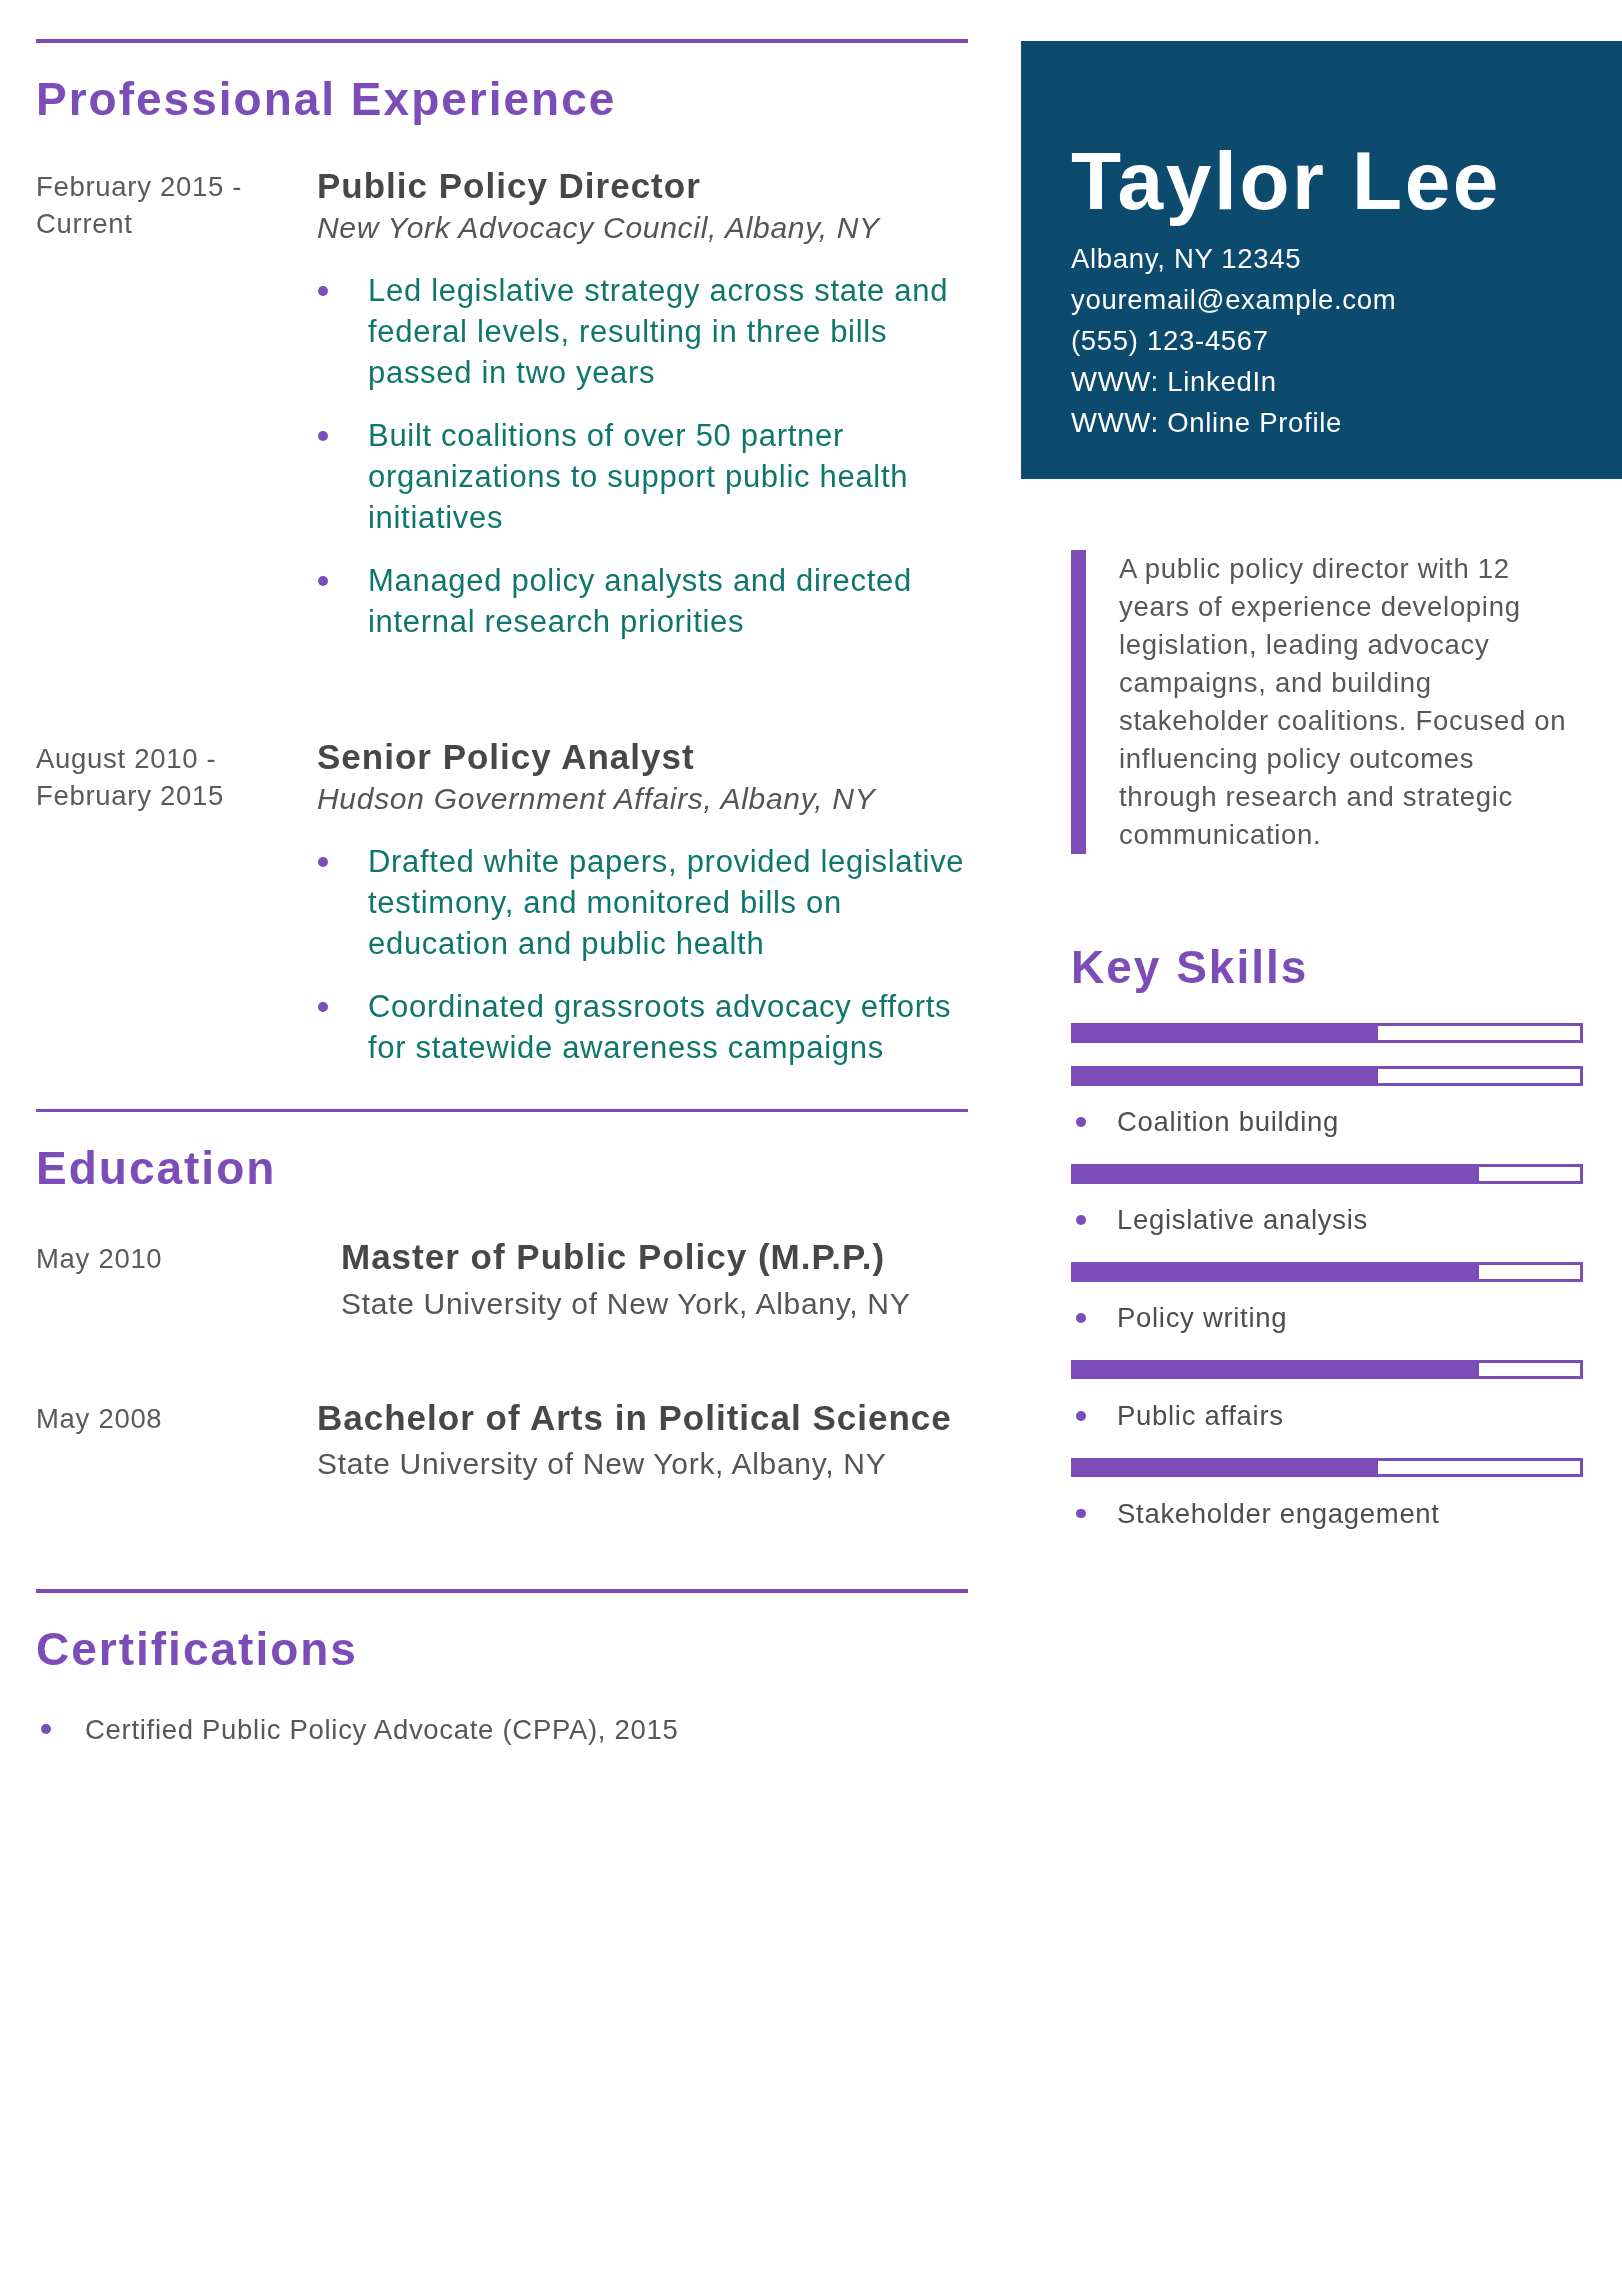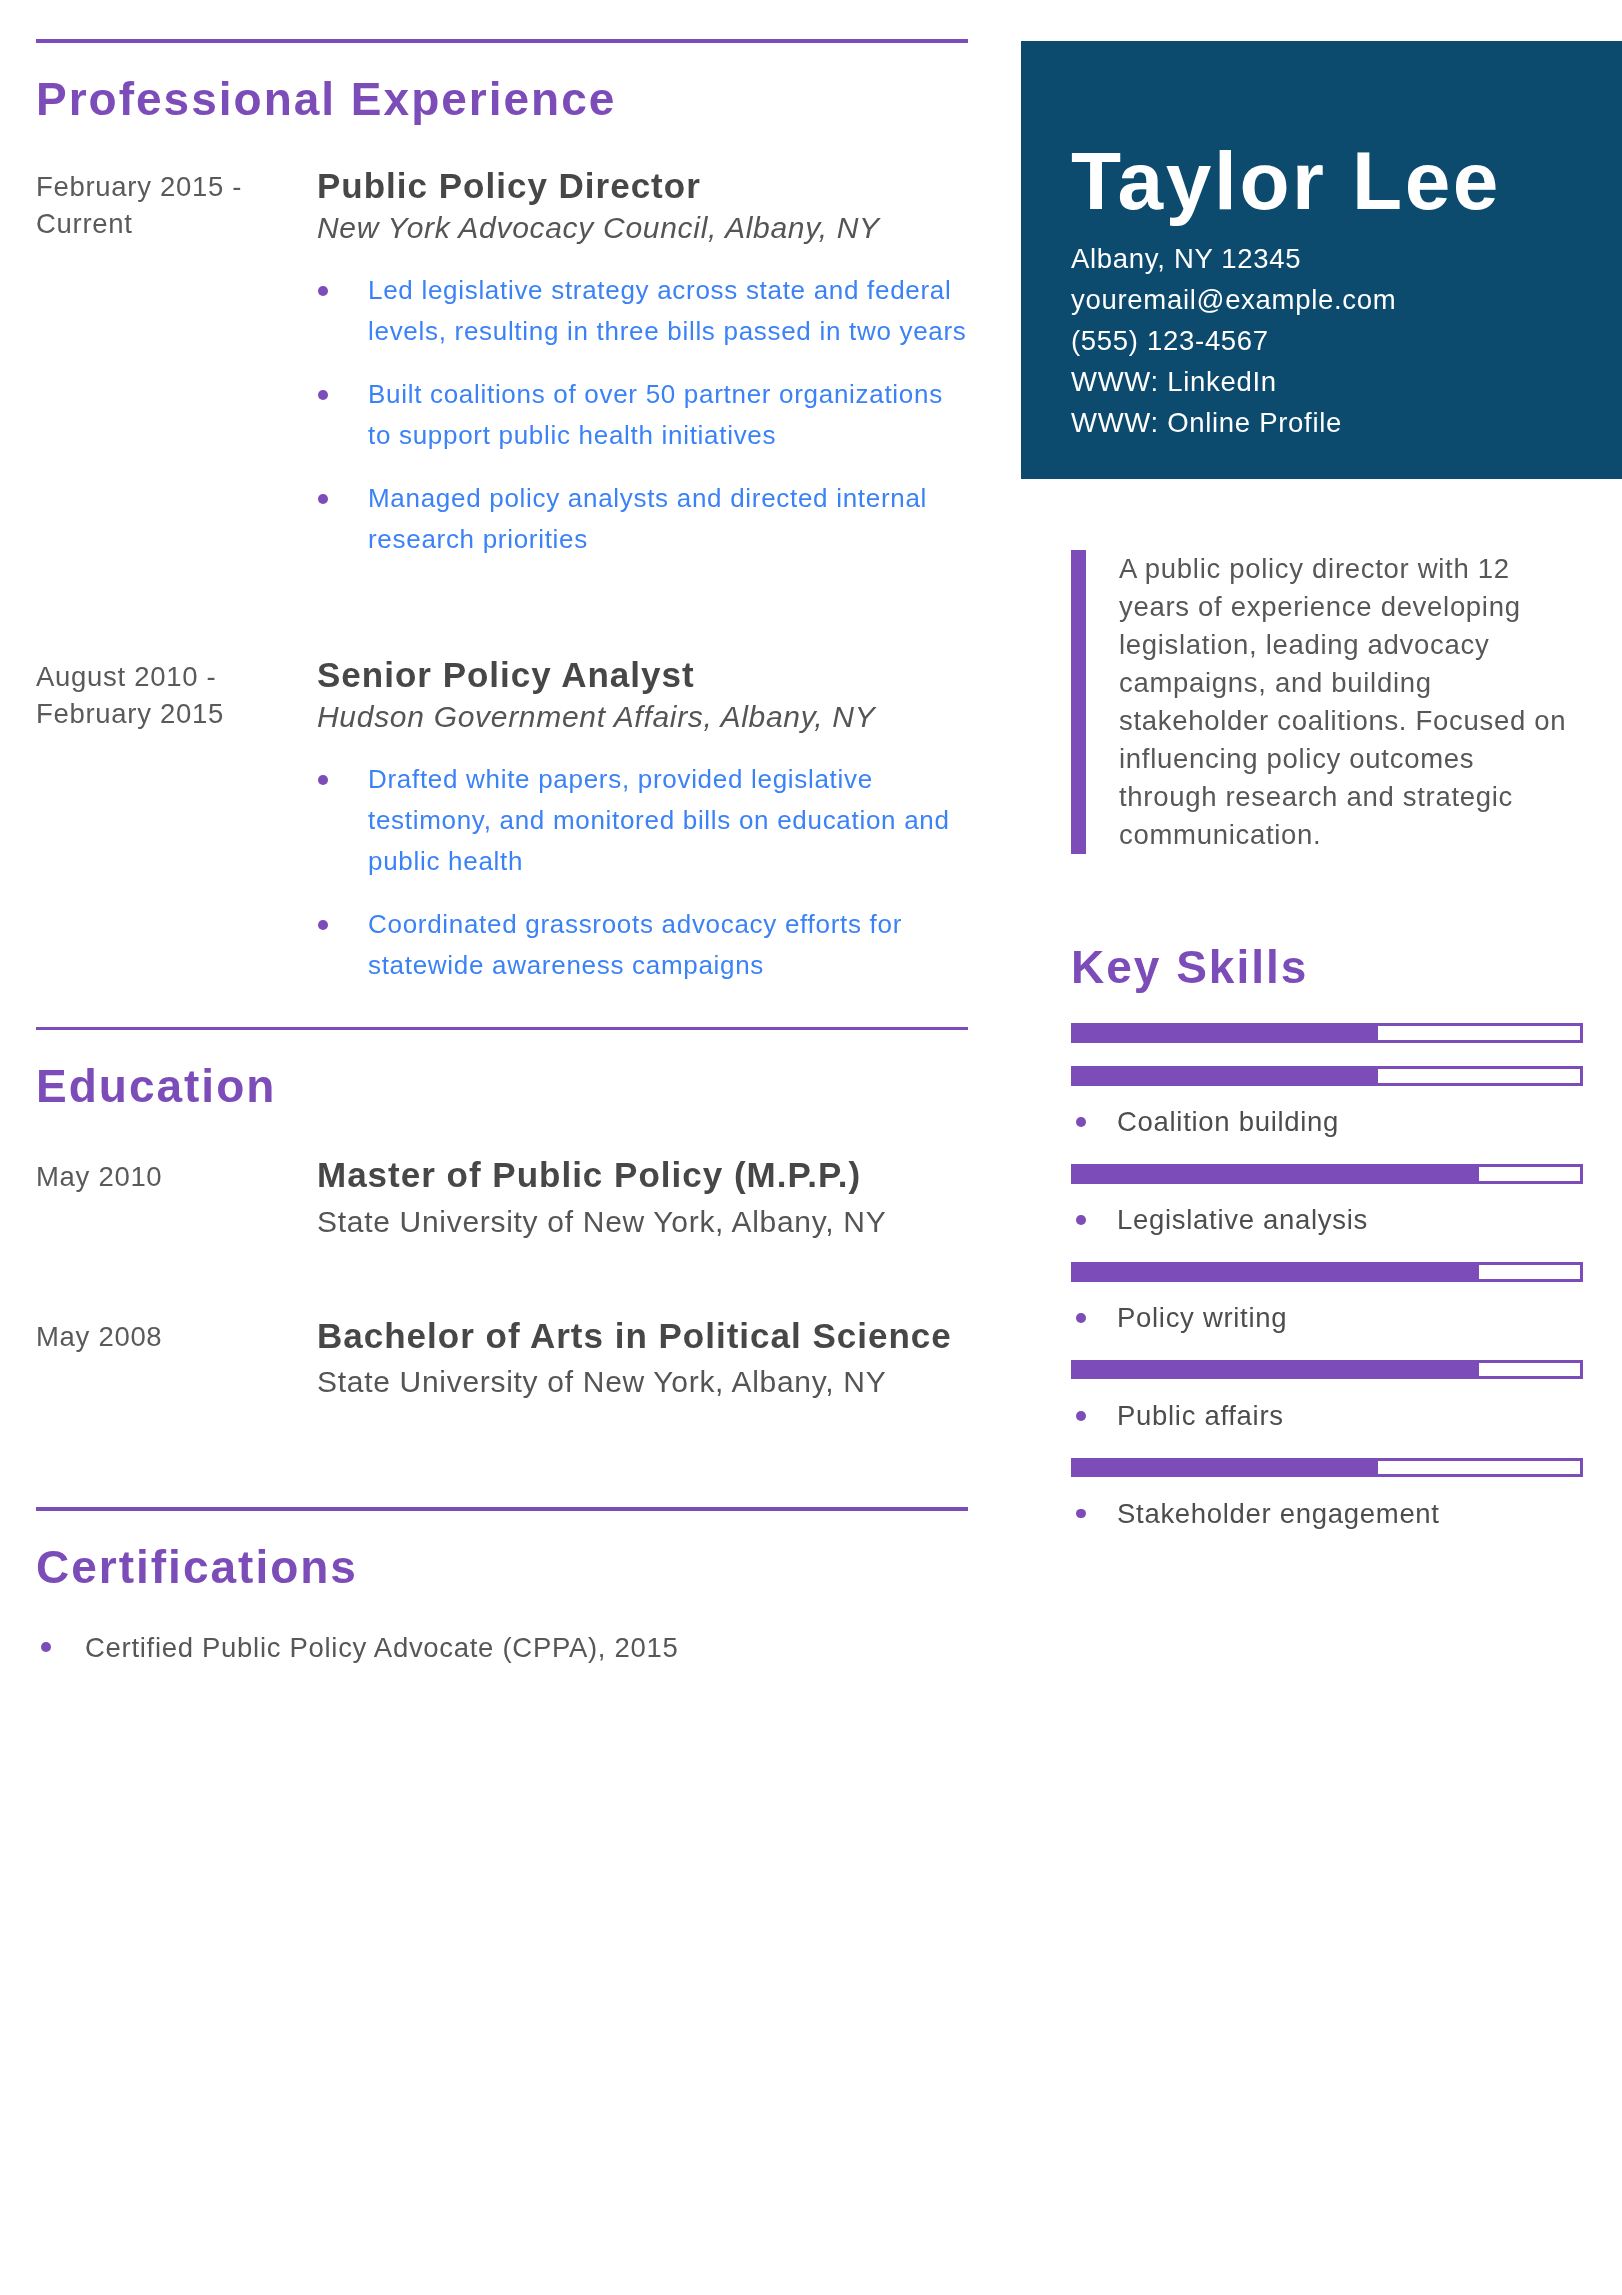--- a/index.html
+++ b/index.html
@@ -16,30 +16,30 @@
   .sec-heading{
     font-size:46px;font-weight:bold;color:#7C4DB8;
     letter-spacing:2px;line-height:46px;margin:0;
   }
   
   .left-col{position:absolute;left:36px;top:39px;width:932px;}
   .left-col .sec-heading{margin-top:33px;}
   .entry{display:grid;grid-template-columns:281px 1fr;}
   .entry.job1{margin-top:44px;}
   .entry.job2{margin-top:73px;}
-  .entry.edu1{margin-top:46px;}
+  .entry.edu1{margin-top:46px;gap:24px;}
   .entry.edu2{margin-top:77px;}
   .dates{font-size:27.5px;color:#5A5A5A;line-height:37px;letter-spacing:0.7px;padding-top:2.6px;}
   .job-title{font-size:35px;font-weight:bold;color:#474747;letter-spacing:1px;line-height:39px;white-space:nowrap;margin:0;}
   .company{font-size:30px;font-style:italic;color:#555555;letter-spacing:0.7px;line-height:35px;margin:5.2px 0 0 0;white-space:nowrap;}
   .school{font-size:30px;color:#555555;letter-spacing:0.7px;line-height:35px;margin:9.2px 0 0 0;white-space:nowrap;}
   ul.bullets{list-style:none;margin:25px 0 0 0;padding:0;}
   ul.bullets li{
     position:relative;padding-left:51px;margin:0 0 22px 0;
-    font-size:26px;color:#3b82f6;line-height:41px;letter-spacing:0.7px;max-width:602px;
+    font-size:31px;color:#0f766e;line-height:41px;letter-spacing:0.7px;max-width:602px;
   }
   ul.bullets li::before{
     content:"";position:absolute;left:1.3px;top:15.7px;
     width:9.8px;height:9.8px;border-radius:50%;background:#7C4DB8;
   }
   .rule.r2{margin-top:18.3px;}
   .rule.r3{margin-top:108px;}
   ul.cert-list{list-style:none;margin:37px 0 0 0;padding:0;}
   ul.cert-list li{
     position:relative;padding-left:49px;

